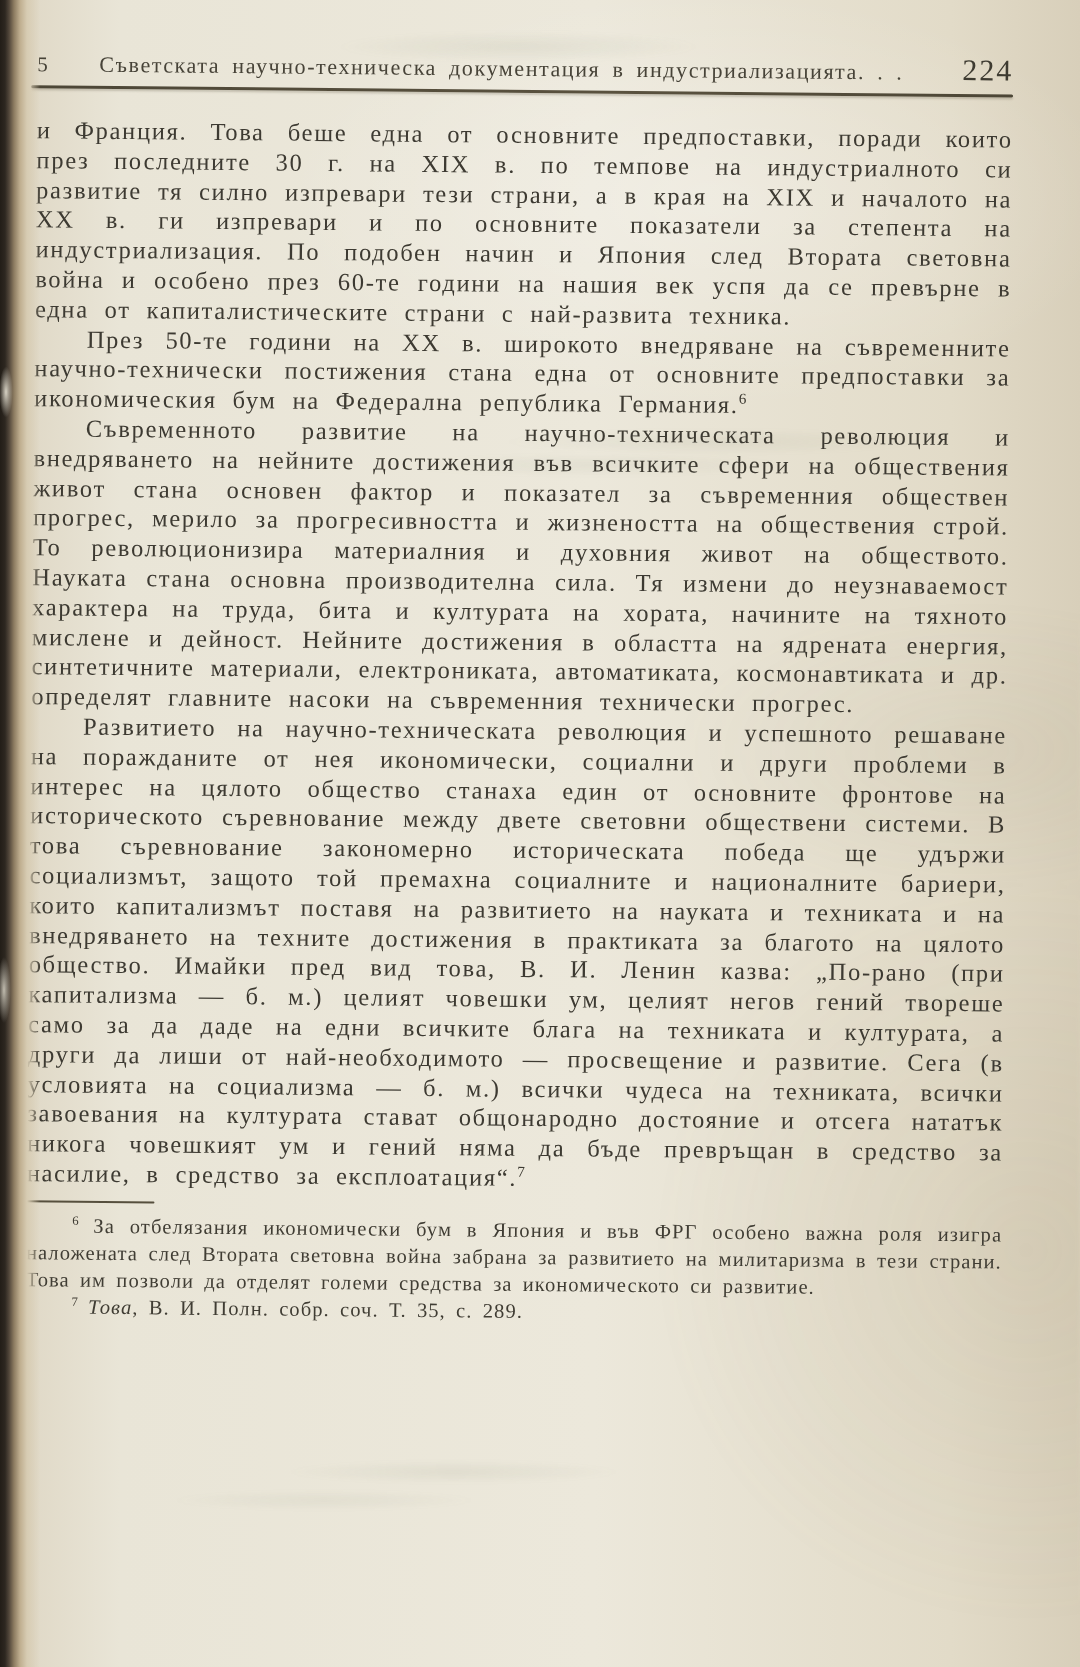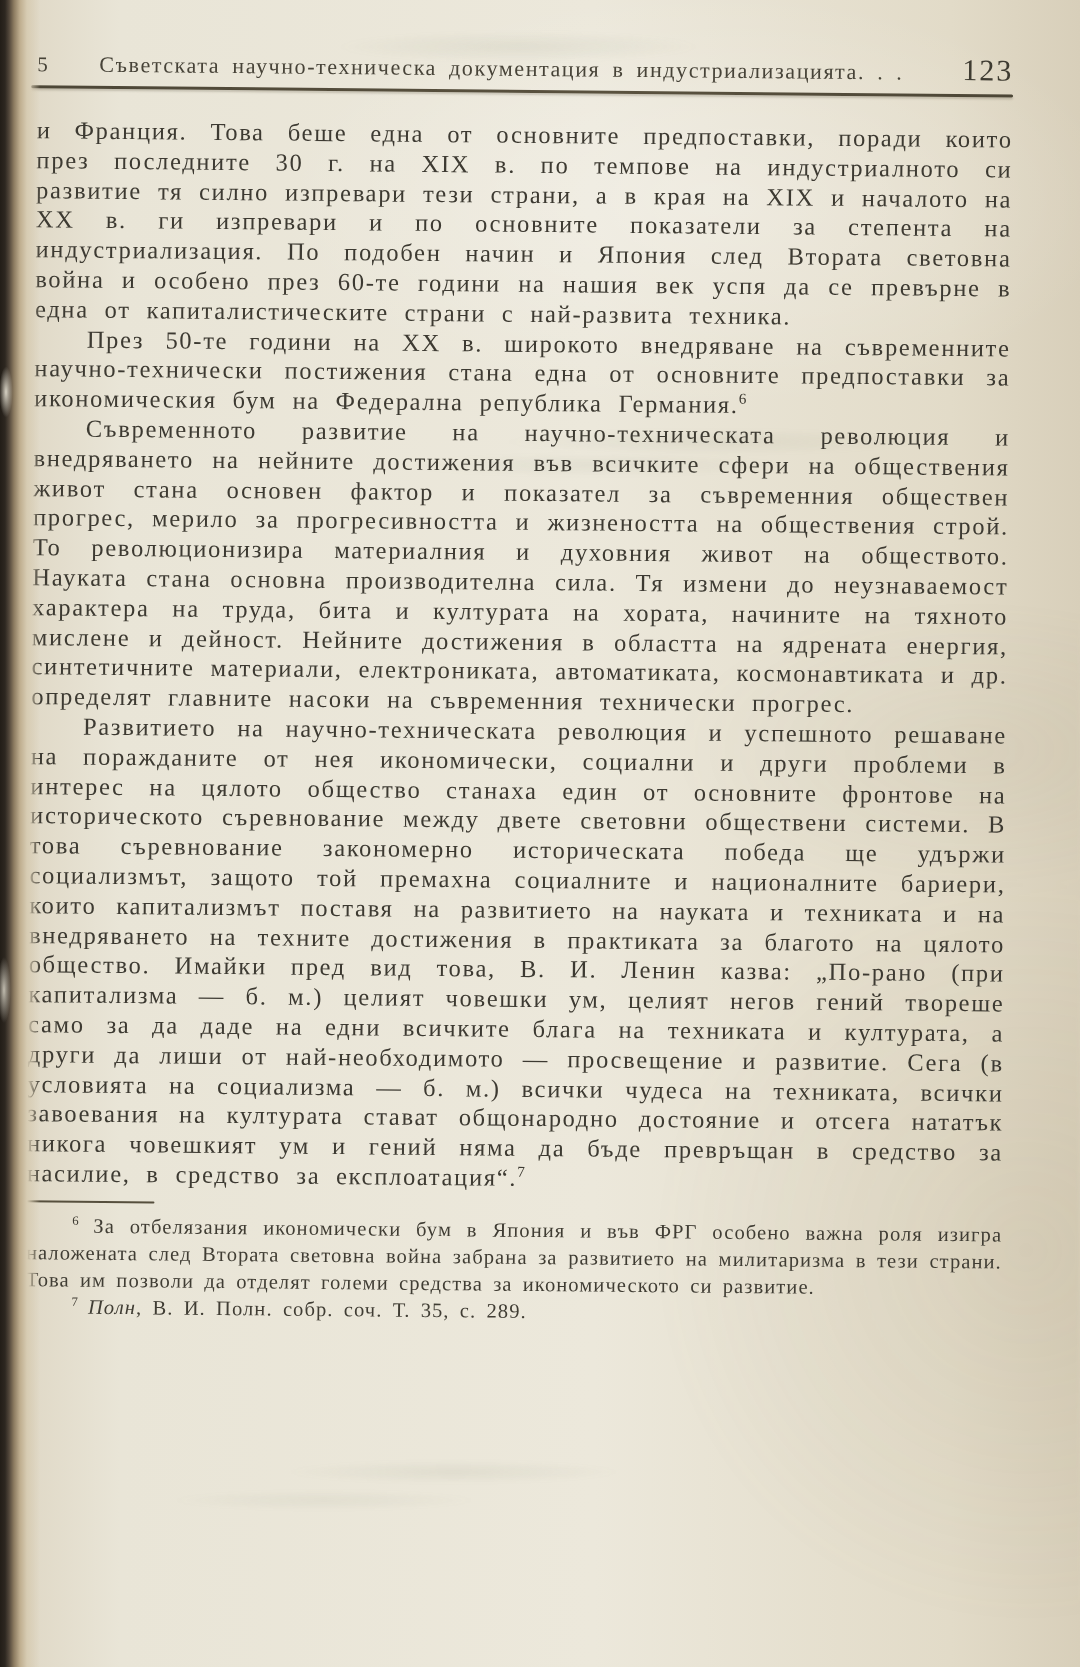--- a/index.html
+++ b/index.html
@@ -117,21 +117,21 @@
 <body>
 
 <div class="scan">
   <div class="texture"></div>
 
   <div class="content">
 
     <div class="header">
       <span class="margin-mark">5</span>
       <span class="running-title">Съветската научно-техническа документация в индустриализацията. . .</span>
-      <span class="page-number">123</span>
+      <span class="page-number">224</span>
     </div>
     <div class="header-rule"></div>
 
     <div class="bodytext">
       <p class="noindent">
         <span>и Франция. Това беше една от основните предпоставки, поради които през последните 30 г. на XIX в. по темпове на индустриалното си развитие тя силно изпревари тези страни, а в края на XIX и началото на XX в. ги изпревари и по основните показатели за степента на индустриализация. По подобен начин и Япония след Втората световна война и особено през 60-те години на нашия век успя да се превърне в една от капиталистическите страни с най-развита техника.</span>
       </p>
       <p>
         <span>През 50-те години на XX в. широкото внедряване на съвременните научно-технически постижения стана една от основните предпоставки за икономическия бум на Федерална република Германия.</span><sup class="fnref">6</sup>
       </p>
@@ -145,20 +145,20 @@
 
     <div class="footnote-rule"></div>
 
     <div class="footnotes">
       <p>
         <sup class="fnref">6</sup>
         <span>За отбелязания икономически бум в Япония и във ФРГ особено важна роля изигра наложената след Втората световна война забрана за развитието на милитаризма в тези страни. Това им позволи да отделят големи средства за икономическото си развитие.</span>
       </p>
       <p>
         <sup class="fnref">7</sup>
-        <span class="fn-author">Полн</span><span>, В. И. Полн. собр. соч. Т. 35, с. 289.</span>
+        <span class="fn-author">Това</span><span>, В. И. Полн. собр. соч. Т. 35, с. 289.</span>
       </p>
     </div>
 
   </div>
 
   <div class="spine"></div>
 </div>
 
 </body></html>

